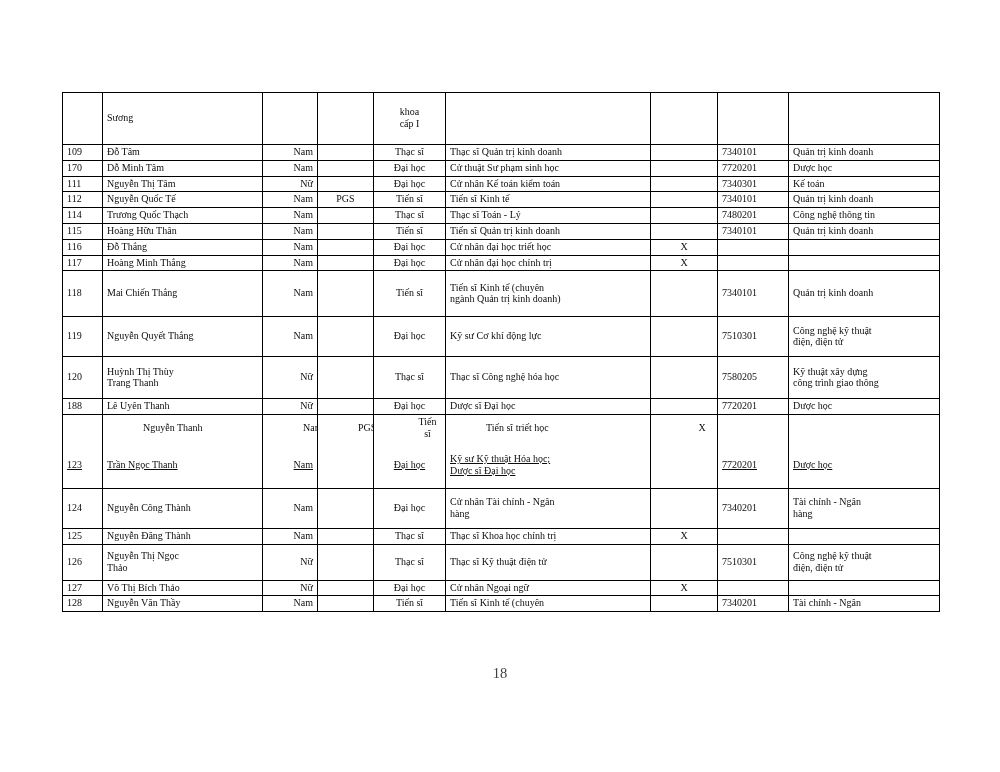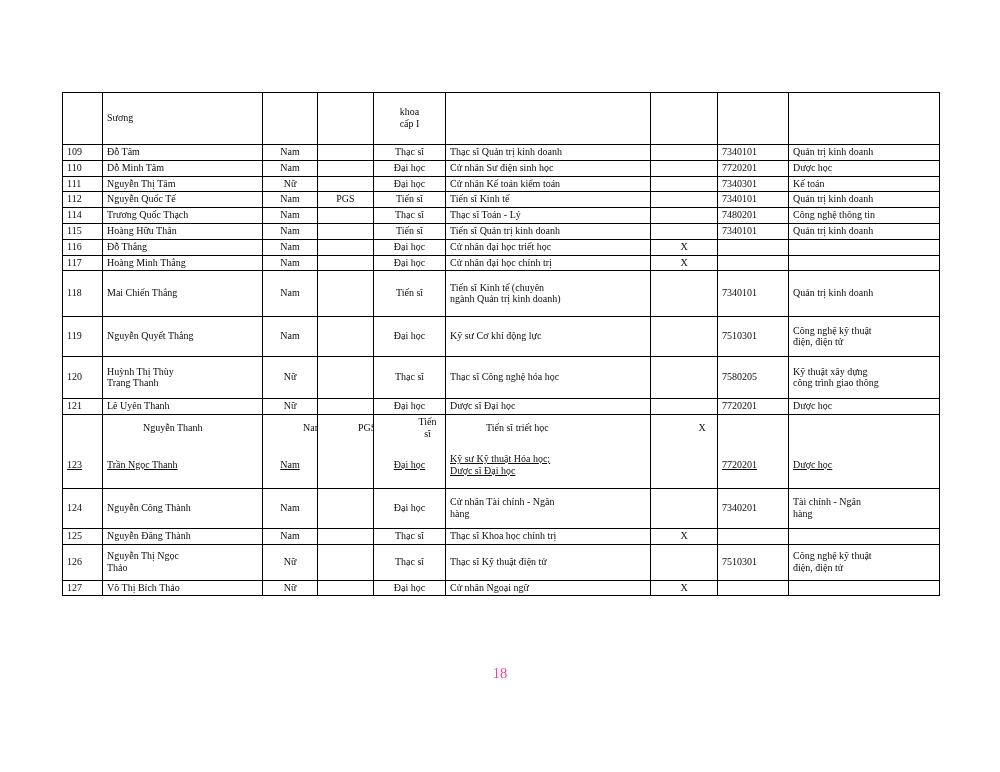--- a/index.html
+++ b/index.html
@@ -45,21 +45,21 @@
   col.c-sex   { width: 55px;  }
   col.c-title { width: 56px;  }
   col.c-level { width: 72px;  }
   col.c-degree{ width: 205px; }
   col.c-x     { width: 67px;  }
   col.c-code  { width: 71px;  }
   col.c-field { width: 151px; }
 
   td.stt    { text-align: left; }
   td.name   { text-align: left; }
-  td.sex    { text-align: center; }
+  td.sex    { text-align: right; }
   td.title  { text-align: center; }
   td.level  { text-align: center; }
   td.degree { text-align: left; }
   td.xmark  { text-align: center; }
   td.code   { }
   td.field  { text-align: left; }
 
   
   tr.no-top-border > td { border-top: 1px solid transparent; }
   tr.no-bottom-border > td { border-bottom: 1px solid transparent; padding-left: 40px; }
@@ -67,21 +67,21 @@
   
   tr.cont > td { border-top: 1px solid #000; }
 
   #page-number {
     position: absolute;
     left: 0;
     top: 665px;
     width: 1000px;
     text-align: center;
     font-size: 14.5px;
-    color: #ec4899;
+    color: #404040;
     font-family: "Liberation Serif", "DejaVu Serif", serif;
   }
 </style>
 </head>
 <body>
 
 <div id="page">
 
   <div id="table-wrap">
     <table class="roster">
@@ -114,26 +114,26 @@
             <td class="name">Đỗ Tâm</td>
             <td class="sex">Nam</td>
             <td class="title"></td>
             <td class="level">Thạc sĩ</td>
             <td class="degree">Thạc sĩ Quản trị kinh doanh</td>
             <td class="xmark"></td>
             <td class="code">7340101</td>
             <td class="field">Quản trị kinh doanh</td>
           </tr>
           <tr>
-            <td class="stt">110</td>
+            <td class="stt">170</td>
             <td class="name">Dỗ Minh Tâm</td>
             <td class="sex">Nam</td>
             <td class="title"></td>
             <td class="level">Đại học</td>
-            <td class="degree">Cử nhân Sư điện sinh học</td>
+            <td class="degree">Cử thuật Sư phạm sinh học</td>
             <td class="xmark"></td>
             <td class="code">7720201</td>
             <td class="field">Dược học</td>
           </tr>
           <tr>
             <td class="stt">111</td>
             <td class="name">Nguyễn Thị Tâm</td>
             <td class="sex">Nữ</td>
             <td class="title"></td>
             <td class="level">Đại học</td>
@@ -228,21 +228,21 @@
             <td class="sex">Nữ</td>
             <td class="title"></td>
             <td class="level">Thạc sĩ</td>
             <td class="degree">Thạc sĩ Công nghệ hóa học</td>
             <td class="xmark"></td>
             <td class="code">7580205</td>
             <td class="field">Kỹ thuật xây dựng
 công trình giao thông</td>
           </tr>
           <tr>
-            <td class="stt">121</td>
+            <td class="stt">188</td>
             <td class="name">Lê Uyên Thanh</td>
             <td class="sex">Nữ</td>
             <td class="title"></td>
             <td class="level">Đại học</td>
             <td class="degree">Dược sĩ Đại học</td>
             <td class="xmark"></td>
             <td class="code">7720201</td>
             <td class="field">Dược học</td>
           </tr>
           <tr class="no-bottom-border">
@@ -309,19 +309,30 @@
             <td class="stt">127</td>
             <td class="name">Võ Thị Bích Thảo</td>
             <td class="sex">Nữ</td>
             <td class="title"></td>
             <td class="level">Đại học</td>
             <td class="degree">Cử nhân Ngoại ngữ</td>
             <td class="xmark">X</td>
             <td class="code"></td>
             <td class="field"></td>
           </tr>
+          <tr>
+            <td class="stt">128</td>
+            <td class="name">Nguyễn Văn Thầy</td>
+            <td class="sex">Nam</td>
+            <td class="title"></td>
+            <td class="level">Tiến sĩ</td>
+            <td class="degree">Tiến sĩ Kinh tế (chuyên</td>
+            <td class="xmark"></td>
+            <td class="code">7340201</td>
+            <td class="field">Tài chính - Ngân</td>
+          </tr>
         </tbody>
     </table>
   </div>
 
   <div id="page-number">18</div>
 
 </div>
 
 </body></html>

